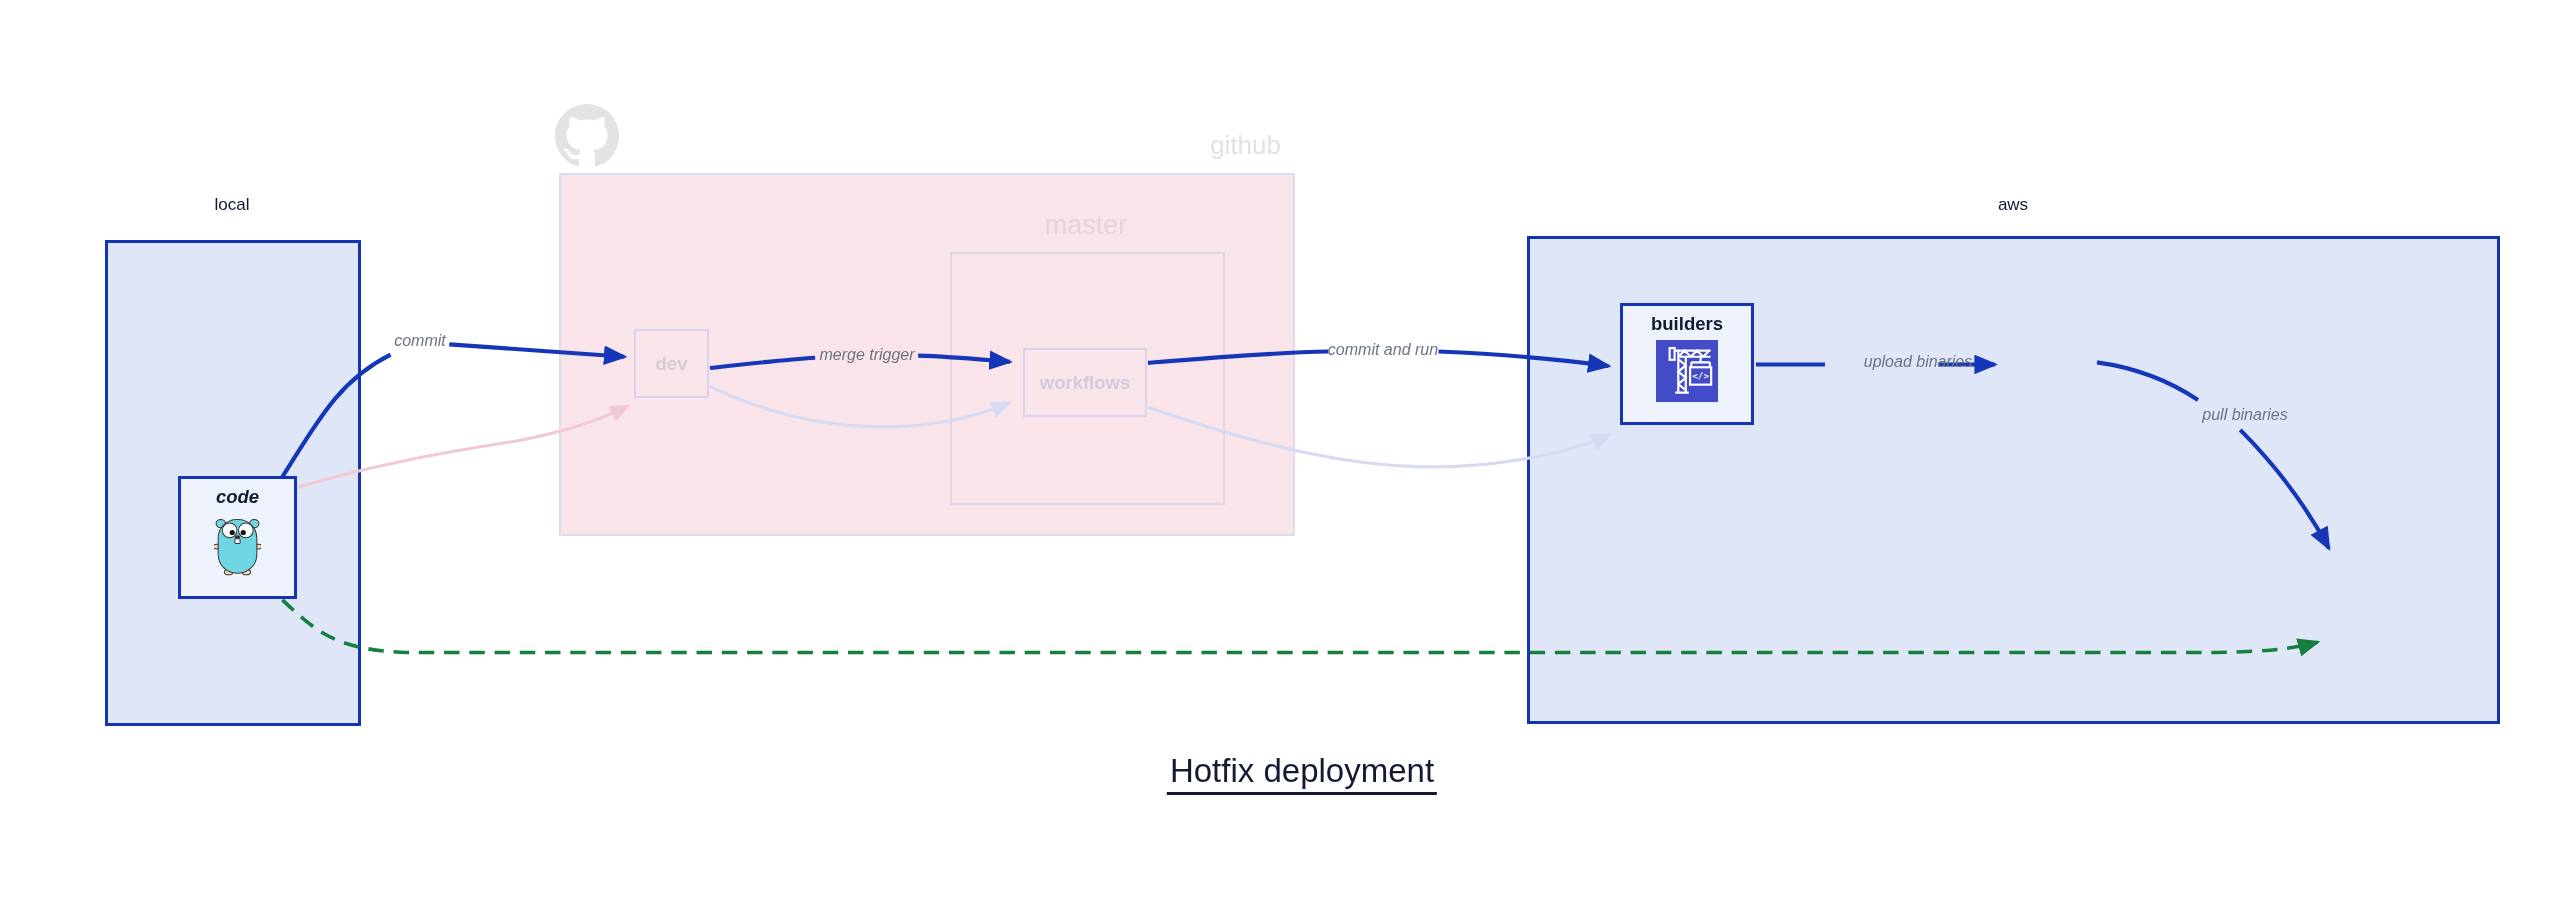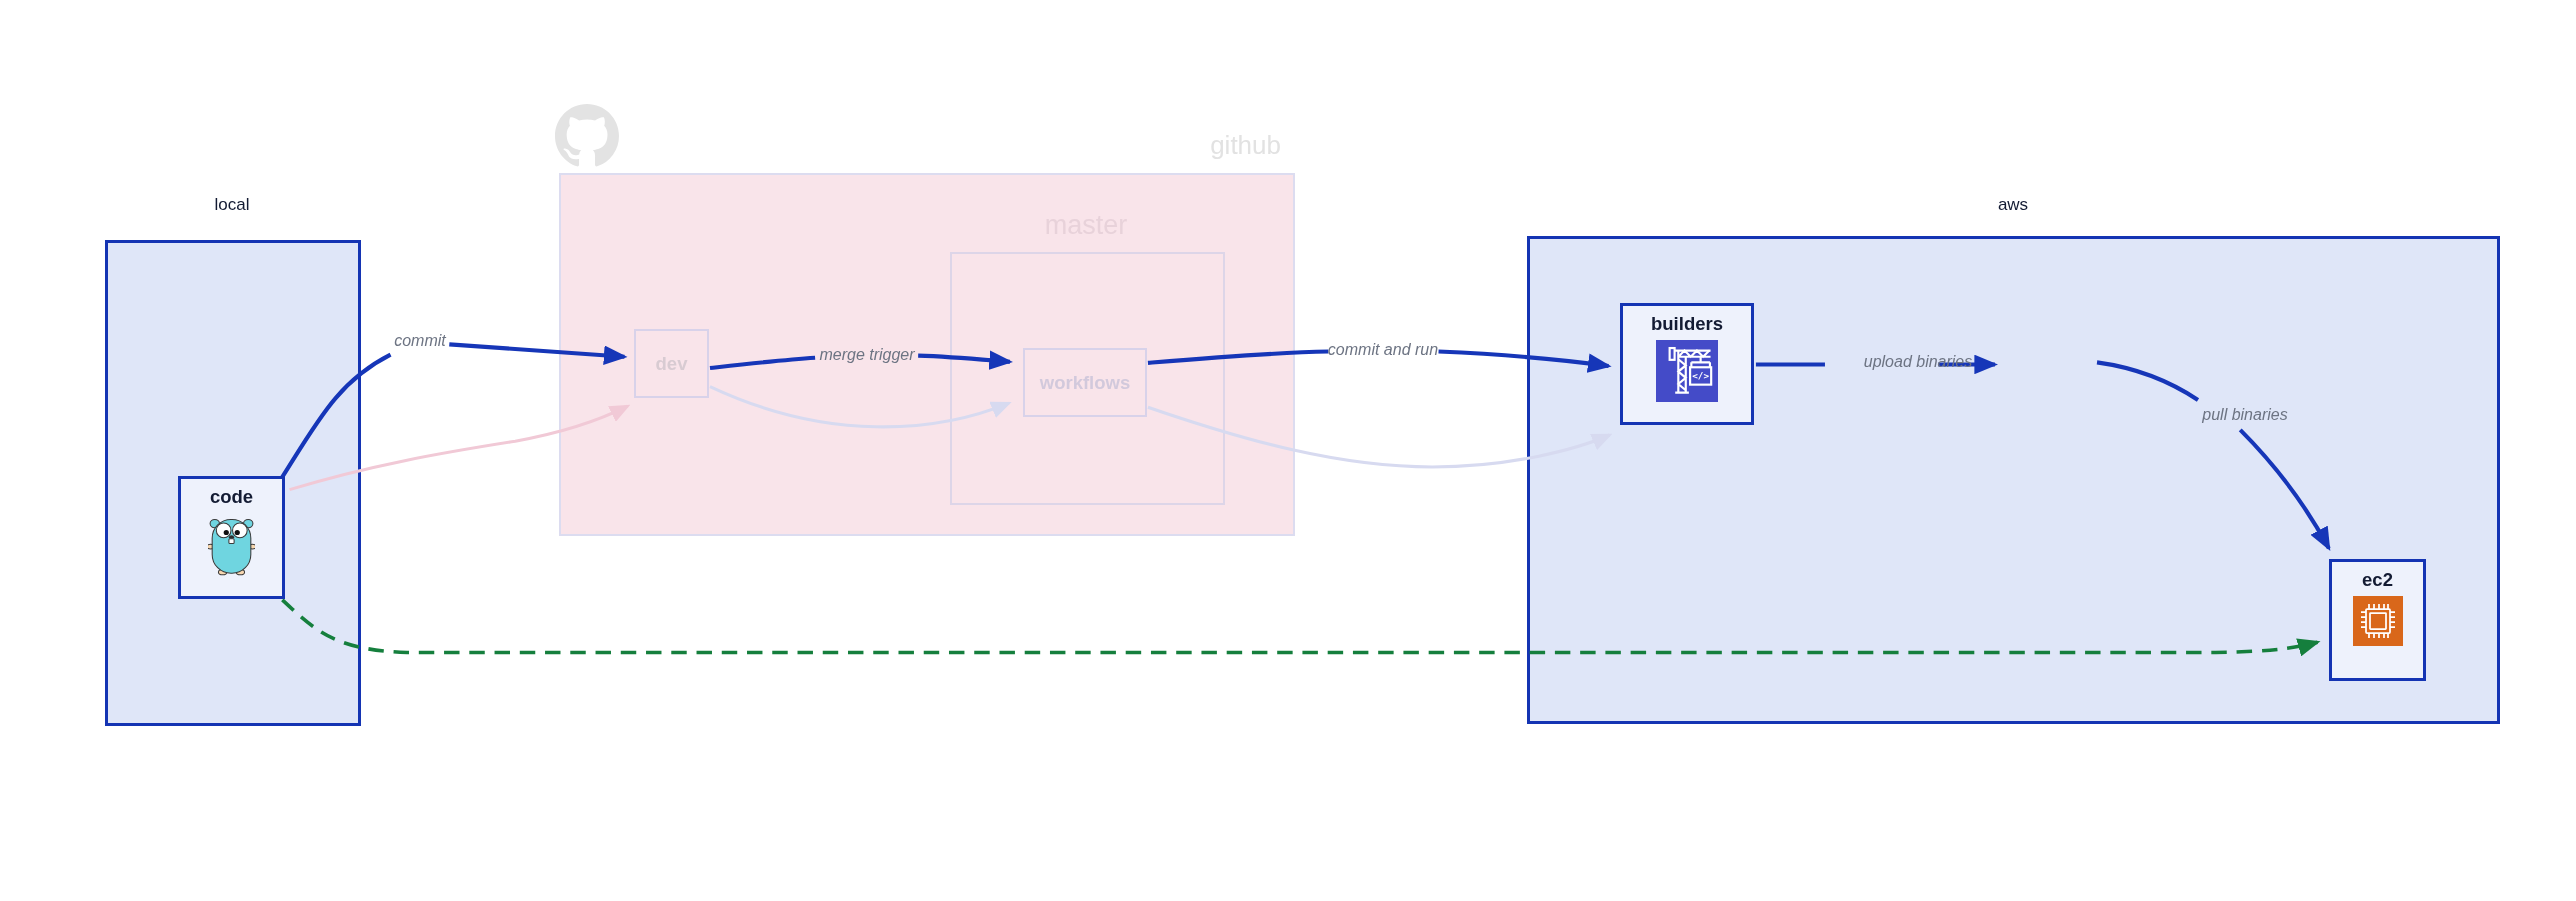--- a/index.html
+++ b/index.html
@@ -39,21 +39,21 @@
   .edge-green{stroke:var(--green-dashed);stroke-width:7;fill:none;stroke-dasharray:30 19;}
   .edge-pink{stroke:var(--faded-pink);stroke-width:6;fill:none;}
   .edge-lav{stroke:var(--faded-lavender);stroke-width:6;fill:none;}
   .head-blue{fill:var(--arrow-blue);} .head-green{fill:var(--green-dashed);}
   .head-pink{fill:var(--faded-pink);} .head-lav{fill:var(--faded-lavender);}
 
   
   .node{position:absolute;z-index:3;display:flex;flex-direction:column;align-items:center;}
   .node-bright{background:var(--node-fill);border:3.1px solid var(--accent-blue);}
   .node-label{color:var(--dark-text);font-weight:bold;font-size:18.5px;margin-top:7.2px;}
-  .node-code{left:178px;top:476px;width:107px;height:123px;}
+  .node-code{left:178px;top:476px;width:119px;height:123px;font-style:italic;}
   .node-builders{left:1620px;top:303px;width:134px;height:122px;}
   .node-s3{left:2005px;top:302px;width:91px;height:123px;}
   .node-ec2{left:2329px;top:559px;width:97px;height:122px;}
   .node-icon{margin-top:5.2px;}
   .node-faded{background:var(--github-fill);border:2.6px solid var(--faded-node-border);justify-content:center;text-align:right;}
   .node-dev{left:634px;top:329px;width:75px;height:69px;}
   .node-workflows{left:1023px;top:348px;width:124px;height:69px;}
   .faded-label{font-weight:bold;font-size:18.5px;margin:0;}
   .node-dev .faded-label{color:var(--faded-text-pink);}
   .node-workflows .faded-label{color:var(--faded-text-lavender);}
@@ -163,36 +163,23 @@
         <path d="M 36 27 H 88 M 36 27 L 46 17 L 56 27 L 66 17 L 76 27 L 86 17"></path>
         <path d="M 36 17 V 85 M 48 27 V 85 M 36 31 L 48 41 L 36 51 L 48 61 L 36 71 L 48 81 M 31 85 H 53"></path>
         <path d="M 72 27 V 36 M 57 36 H 87 M 57 36 V 44 M 87 36 V 44"></path>
         <rect x="55" y="44" width="34" height="28"></rect>
       </g>
       <text x="72" y="63" fill="#ffffff" font-size="15" font-weight="bold" text-anchor="middle" font-family="'DejaVu Sans Mono',monospace">&lt;/&gt;</text>
     </svg>
   </div>
 
 
-  <div class="node node-bright node-ec2">
-    <div class="node-label">ec2</div>
-    <svg class="node-icon" width="50" height="50" viewBox="0 0 100 100">
-      <rect x="0" y="0" width="100" height="100" fill="var(--ec2-orange)"></rect>
-      <g stroke="#ffffff" stroke-width="3.5" fill="none">
-        <rect x="26" y="26" width="48" height="48" rx="2"></rect>
-        <rect x="34" y="34" width="32" height="32" rx="1"></rect>
-        <path d="M 32 16 V 26 M 42 16 V 26 M 52 16 V 26 M 62 16 V 26 M 70 16 V 26"></path>
-        <path d="M 32 74 V 84 M 42 74 V 84 M 52 74 V 84 M 62 74 V 84 M 70 74 V 84"></path>
-        <path d="M 16 32 H 26 M 16 42 H 26 M 16 52 H 26 M 16 62 H 26"></path>
-        <path d="M 74 32 H 84 M 74 42 H 84 M 74 52 H 84 M 74 62 H 84"></path>
-      </g>
-    </svg>
-  </div>
 
   <div class="edge-label el-commit">commit</div>
   <div class="edge-label el-merge">merge trigger</div>
   <div class="edge-label el-uploadrun">commit and run</div>
   <div class="edge-label el-uploadbin">upload binaries</div>
   <div class="edge-label el-pullbin">pull binaries</div>
 
+  <div class="title">Hotfix deployment</div>
 
 </div>
 
 
 </body></html>

